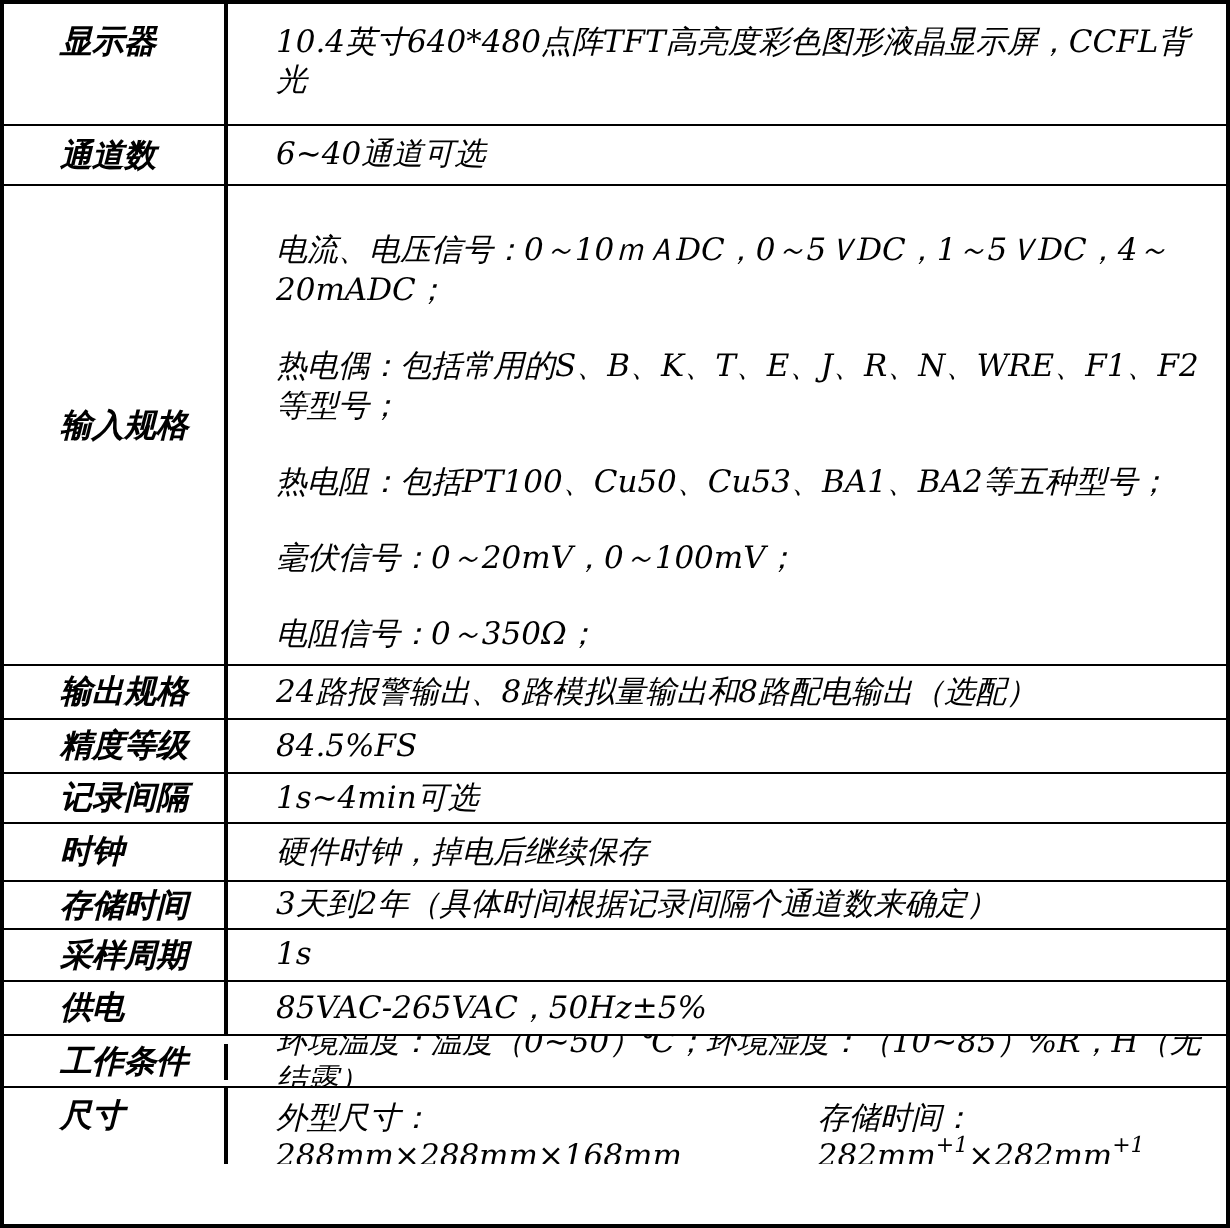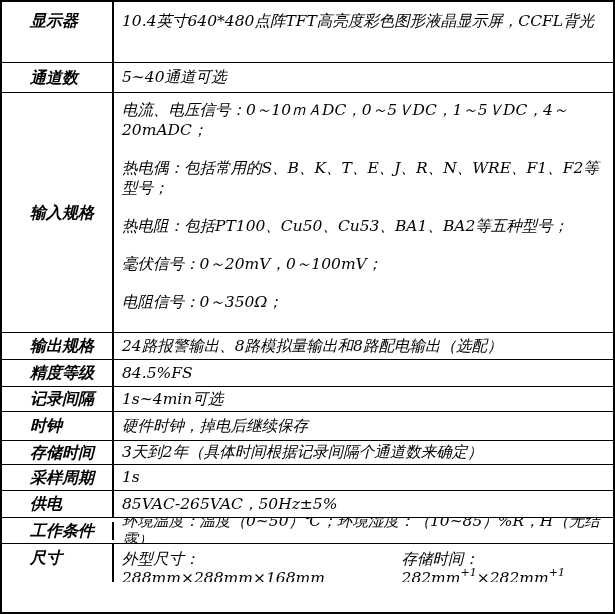--- a/index.html
+++ b/index.html
@@ -32,21 +32,21 @@
     display: flex;
     align-items: center;
     padding-left: 28px;
     line-height: 18px;
   }
   .value-cell {
     flex: 1 1 auto;
     font-size: 15.5px;
     display: flex;
     align-items: center;
-    padding-left: 8px;
+    padding-left: 24px;
     padding-right: 4px;
     line-height: 19px;
   }
   
   .r1  { height: 61px; }
   .r2  { height: 30px; text-align: center; }
   .r3  { height: 240px; }
   .r4  { height: 27px; }
   .r5  { height: 27px; justify-content: space-between; }
   .r6  { height: 25px; }
@@ -54,21 +54,21 @@
   .r8  { height: 24px; }
   .r9  { height: 26px; }
   .r10 { height: 30px; }
   .r11 { height: 27px; }
   .r12 { height: 26px; align-items: center; }
   .r13 { height: 38px; }
   
   .r1 .label-cell, .r1 .value-cell { align-items: flex-start; padding-top: 10px; }
   
   .r3 .value-cell { display: block; padding-top: 6px; }
-  .r3 .value-cell p { margin: 1px 0 18px 0; line-height: 20px; }
+  .r3 .value-cell p { margin: 16px 0 18px 0; line-height: 20px; }
   
   .r13 .label-cell { align-items: flex-start; padding-top: 5px; }
   .r13 .value-cell { align-items: flex-end; padding-bottom: 5px; margin-top: 44px; }
   .seg-hole { margin-left: 38px; }
   sup.sup1 {
     font-size: 11px;
     position: relative;
     top: -1px;
     line-height: 0;
   }
@@ -78,21 +78,21 @@
 
 <div class="spec-table">
 
   <div class="row r1">
     <div class="label-cell">显示器</div>
     <div class="value-cell">10.4英寸640*480点阵TFT高亮度彩色图形液晶显示屏，CCFL背光</div>
   </div>
 
   <div class="row r2">
     <div class="label-cell">通道数</div>
-    <div class="value-cell">5~40通道可选</div>
+    <div class="value-cell">6~40通道可选</div>
   </div>
 
   <div class="row r3">
     <div class="label-cell">输入规格</div>
     <div class="value-cell">
       <p>电流、电压信号：0～10ｍＡDC，0～5ＶDC，1～5ＶDC，4～20mADC；</p>
       <p>热电偶：包括常用的S、B、K、T、E、J、R、N、WRE、F1、F2等型号；</p>
       <p>热电阻：包括PT100、Cu50、Cu53、BA1、BA2等五种型号；</p>
       <p>毫伏信号：0～20mV，0～100mV；</p>
       <p>电阻信号：0～350Ω；</p>

